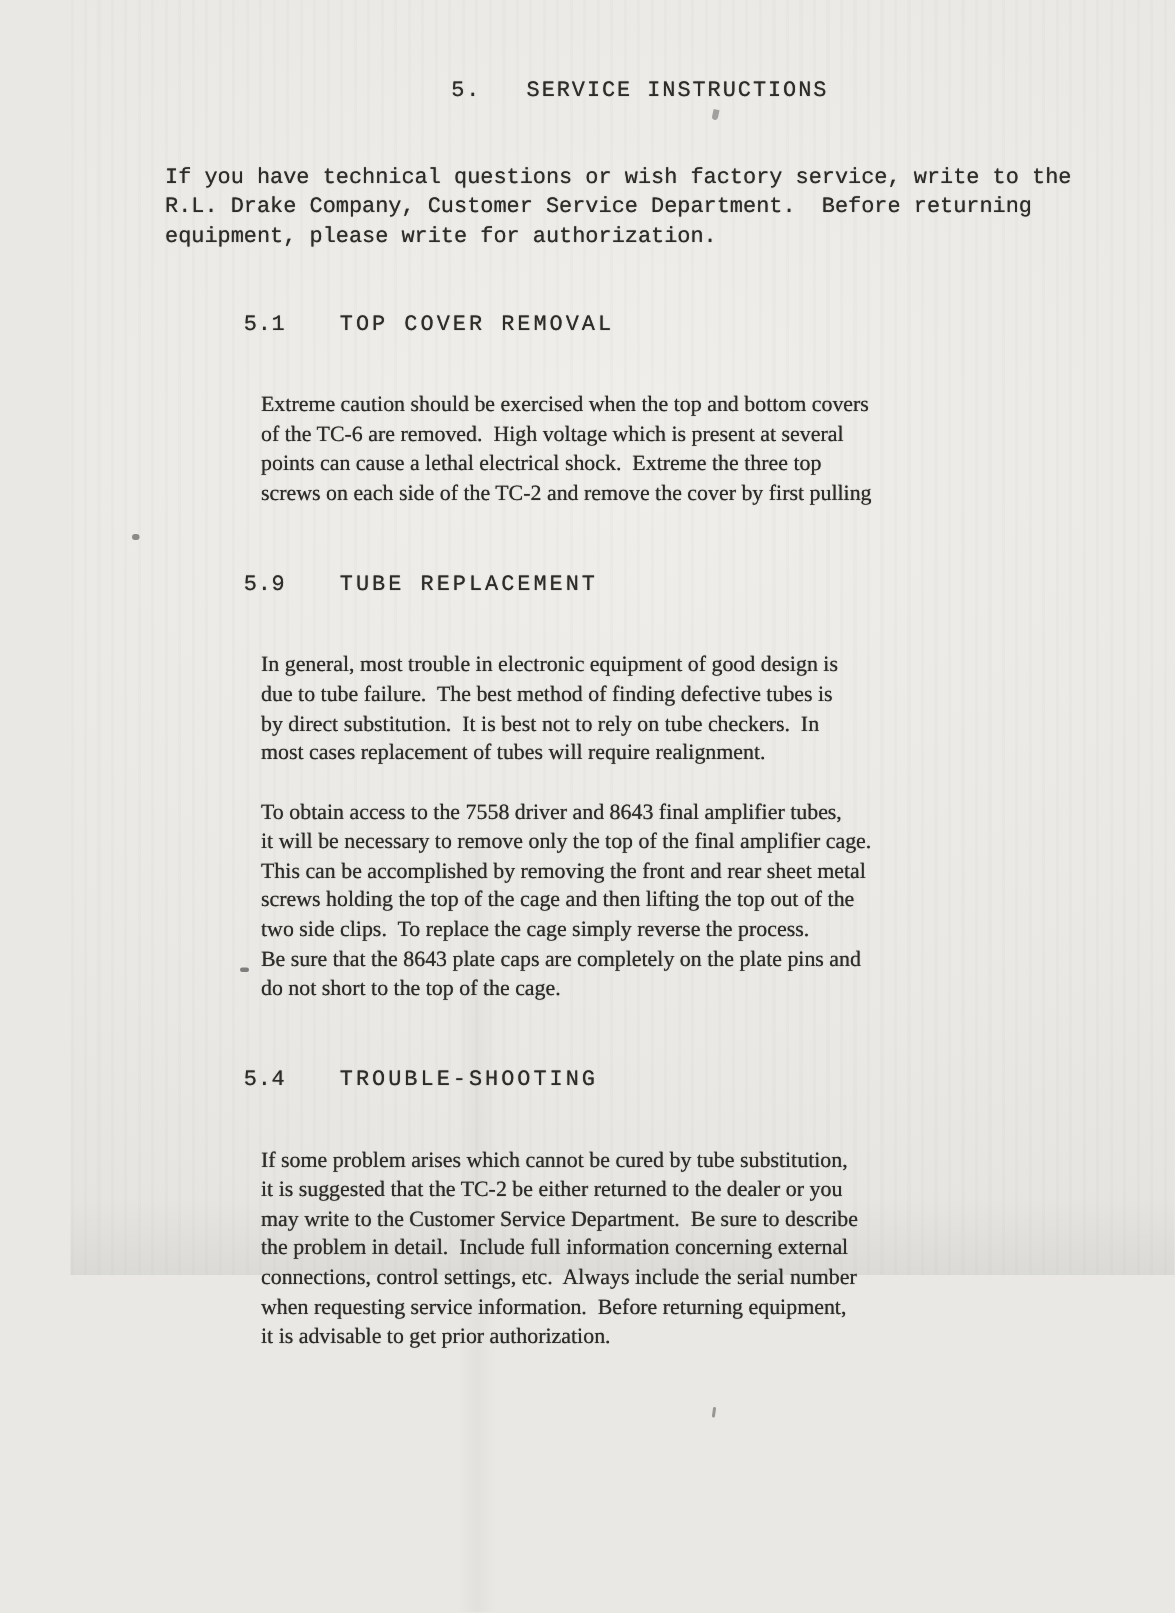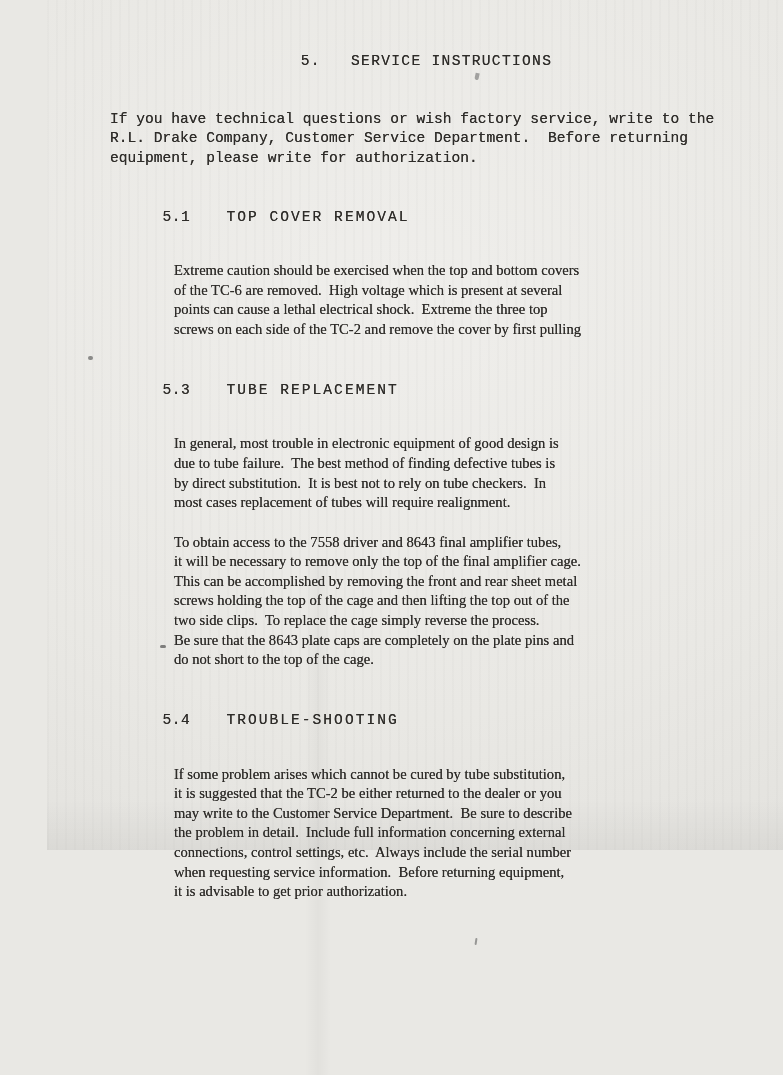--- a/index.html
+++ b/index.html
@@ -92,21 +92,21 @@
             <div class="line">of the TC-6 are removed.  High voltage which is present at several</div>
             <div class="line">points can cause a lethal electrical shock.  Extreme the three top</div>
             <div class="line">screws on each side of the TC-2 and remove the cover by first pulling</div>
           </div>
         </div>
   </section>
 
 
   <section class="section">
     <div class="sec-head">
-      <span class="sec-num">5.3</span><span class="sec-title">TUBE REPLACEMENT</span>
+      <span class="sec-num">5.9</span><span class="sec-title">TUBE REPLACEMENT</span>
     </div>
     <div class="sec-body">
           <div class="para">
             <div class="line">In general, most trouble in electronic equipment of good design is</div>
             <div class="line">due to tube failure.  The best method of finding defective tubes is</div>
             <div class="line">by direct substitution.  It is best not to rely on tube checkers.  In</div>
             <div class="line">most cases replacement of tubes will require realignment.</div>
           </div>
           <div class="para">
             <div class="line">To obtain access to the 7558 driver and 8643 final amplifier tubes,</div>

